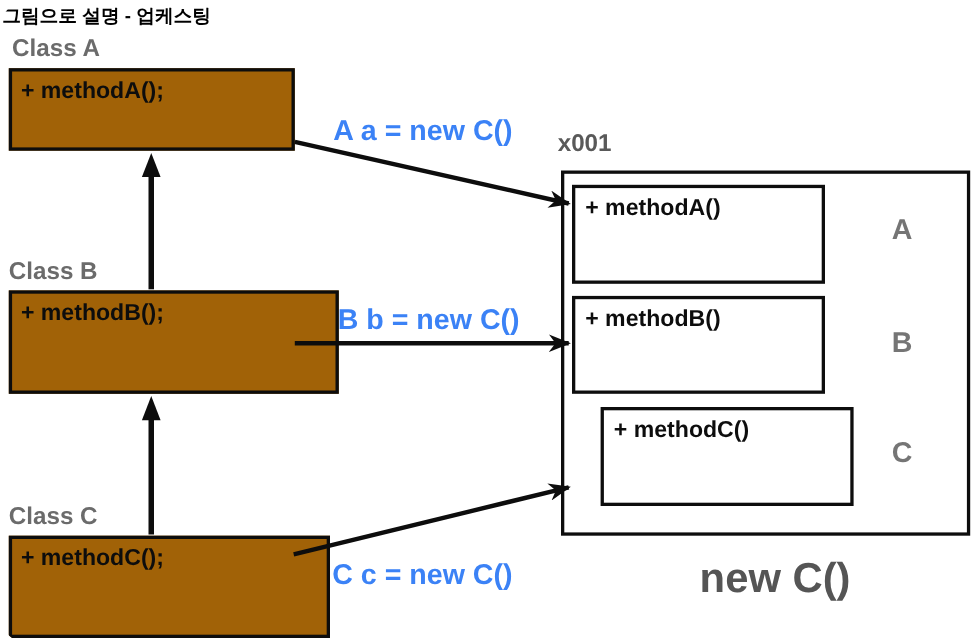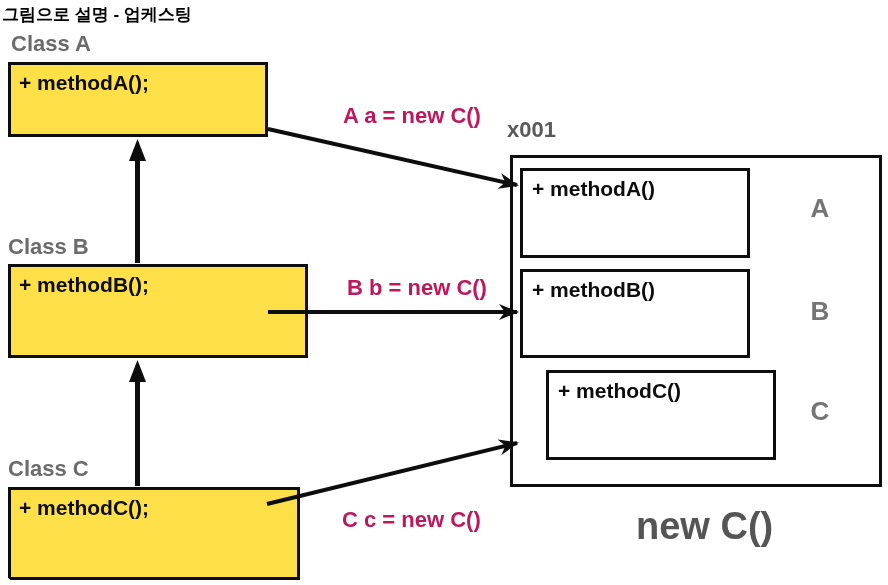--- a/index.html
+++ b/index.html
@@ -22,35 +22,34 @@
     letter-spacing: 0px;
   }
   .class-label {
     font-size: 22px;
     font-weight: 700;
     color: #6b6b6b;
   }
   .class-box {
     box-sizing: border-box;
     border: 3px solid #0d0d0d;
-    background: #fde047;
+    background: #a16207;
   }
   .method-text {
     padding: 6px 0 0 8px;
     font-size: 21px;
     font-weight: 700;
     color: #0d0d0d;
     white-space: nowrap;
   }
   .assign-label {
-    font-size: 22px;
+    font-size: 26px;
     font-weight: 700;
-    color: #be185d;
+    color: #3b82f6;
     white-space: nowrap;
-    margin-left: 40px;
   }
   .addr-label {
     font-size: 22px;
     font-weight: 700;
     color: #595959;
   }
   .instance-box {
     box-sizing: border-box;
     border: 3px solid #0d0d0d;
     background: #ffffff;

